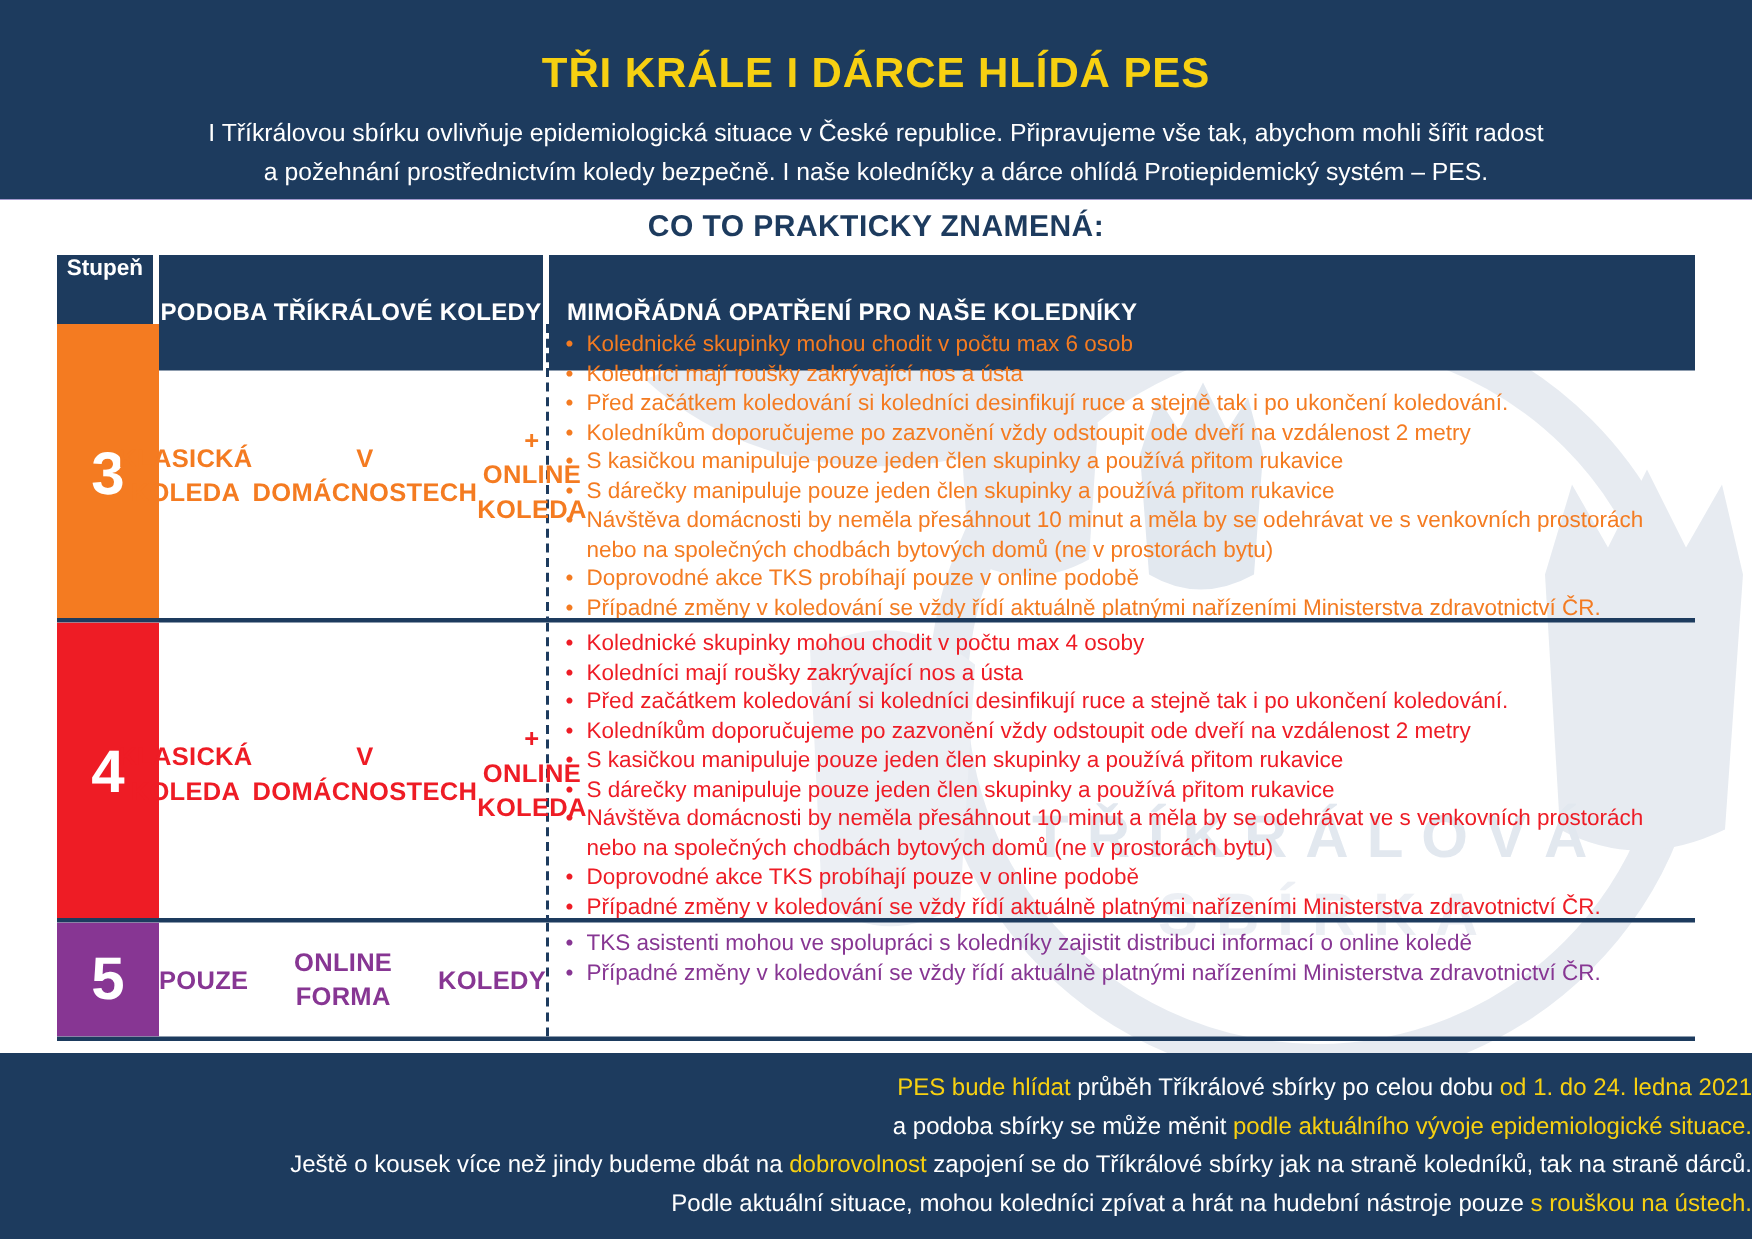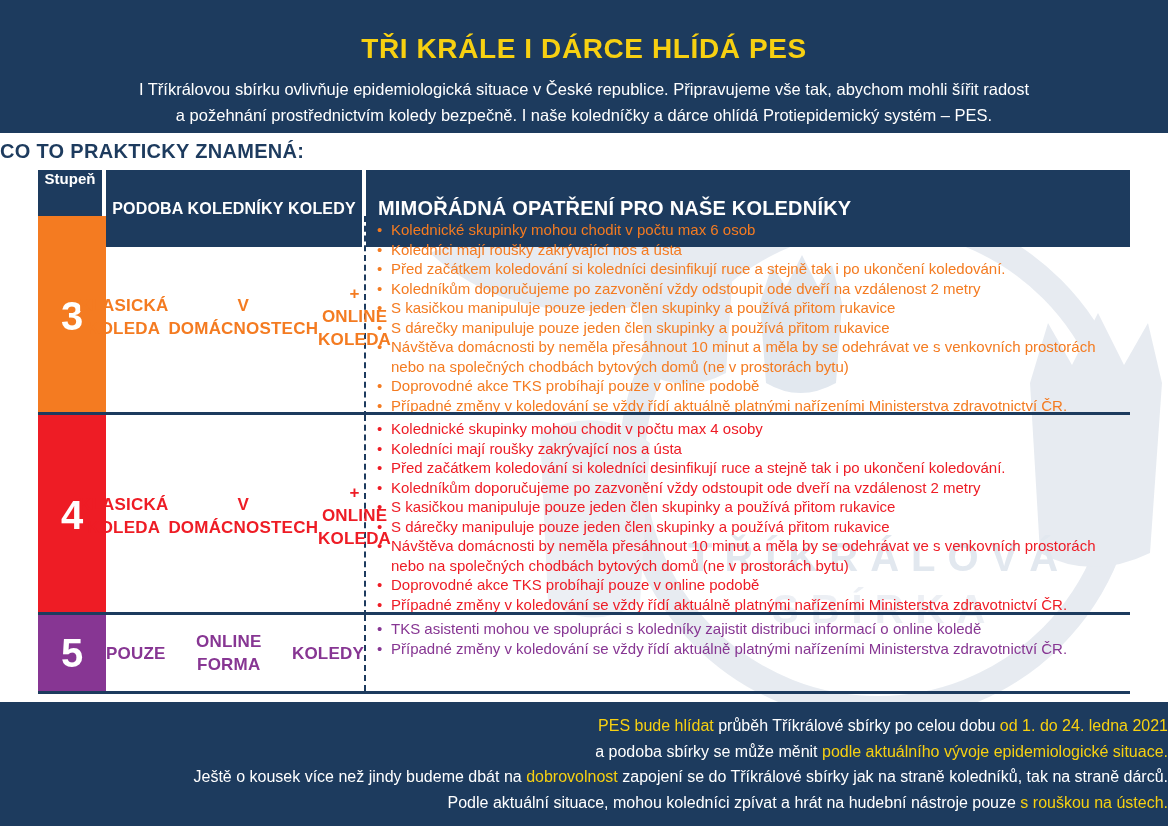--- a/index.html
+++ b/index.html
@@ -13,28 +13,28 @@
 
   
   .top{height:133px;background:var(--navy);text-align:center;padding-top:33px;}
   .top h1{color:var(--yellow);font-size:28px;font-weight:bold;letter-spacing:0.6px;}
   .top .sub{color:#ffffff;font-size:16.5px;line-height:24px;margin-top:12px;}
 
   
   .middle{height:569px;position:relative;background:#ffffff;overflow:hidden;}
   .wm{position:absolute;left:0;top:0;width:1168px;height:569px;z-index:0;pointer-events:none;}
   .content{position:relative;z-index:1;}
-  .middle h2{color:var(--navy);font-size:20px;font-weight:bold;margin:7px 0 8px;line-height:22px;letter-spacing:0.3px;}
+  .middle h2{color:var(--navy);font-size:20px;font-weight:bold;text-align:center;margin:7px 0 8px;line-height:22px;letter-spacing:0.3px;}
 
   .tbl{margin:0 38px;width:1092px;}
   .thead{display:grid;grid-template-columns:68px 260px 1fr;height:44px;}
   .th{background:var(--navy);color:#ffffff;font-weight:bold;display:flex;align-items:center;}
   .th1{flex-direction:column;justify-content:center;font-size:15px;line-height:17px;margin-right:4px;text-align:center;gap:43px;}
   .th2{justify-content:center;font-size:16px;margin-right:4px;letter-spacing:0.2px;}
-  .th3{justify-content:flex-start;font-size:20px;padding-left:12px;letter-spacing:0.2px;}
+  .th3{justify-content:flex-start;font-size:16px;padding-left:12px;letter-spacing:0.2px;}
 
   .rows{margin-top:2px;}
   .trow{display:grid;grid-template-columns:68px 260px 1fr;overflow:hidden;}
   .trow + .trow{border-top:3px solid var(--navy);}
   .trow:last-child{border-bottom:3px solid var(--navy);}
   .trow:nth-of-type(1){height:196px;}
   .trow:nth-of-type(2){height:200px;}
   .trow:nth-of-type(3){height:82px;}
 
   .cell-level{color:#ffffff;font-size:40px;font-weight:bold;display:flex;align-items:center;justify-content:center;}
@@ -78,21 +78,21 @@
 
     <div class="content">
       <h2>CO TO PRAKTICKY ZNAMENÁ:</h2>
 
       <div class="tbl">
         <div class="thead">
           <div class="th th1">
             <span>Stupeň</span>
             <span>PES</span>
           </div>
-          <div class="th th2">PODOBA KOLEDNÍKY KOLEDY</div>
+          <div class="th th2">PODOBA TŘÍKRÁLOVÉ KOLEDY</div>
           <div class="th th3">MIMOŘÁDNÁ OPATŘENÍ PRO NAŠE KOLEDNÍKY</div>
         </div>
         <div class="rows">
             <div class="trow">
               <div class="cell-level" style="background: rgb(244, 123, 33);">3</div>
               <div class="cell-koleda" style="color: rgb(244, 123, 33);">
                 <span class="koleda-line">KLASICKÁ KOLEDA</span>
                 <span class="koleda-line">V DOMÁCNOSTECH</span>
                 <span class="koleda-line">+ ONLINE KOLEDA</span>
               </div>

